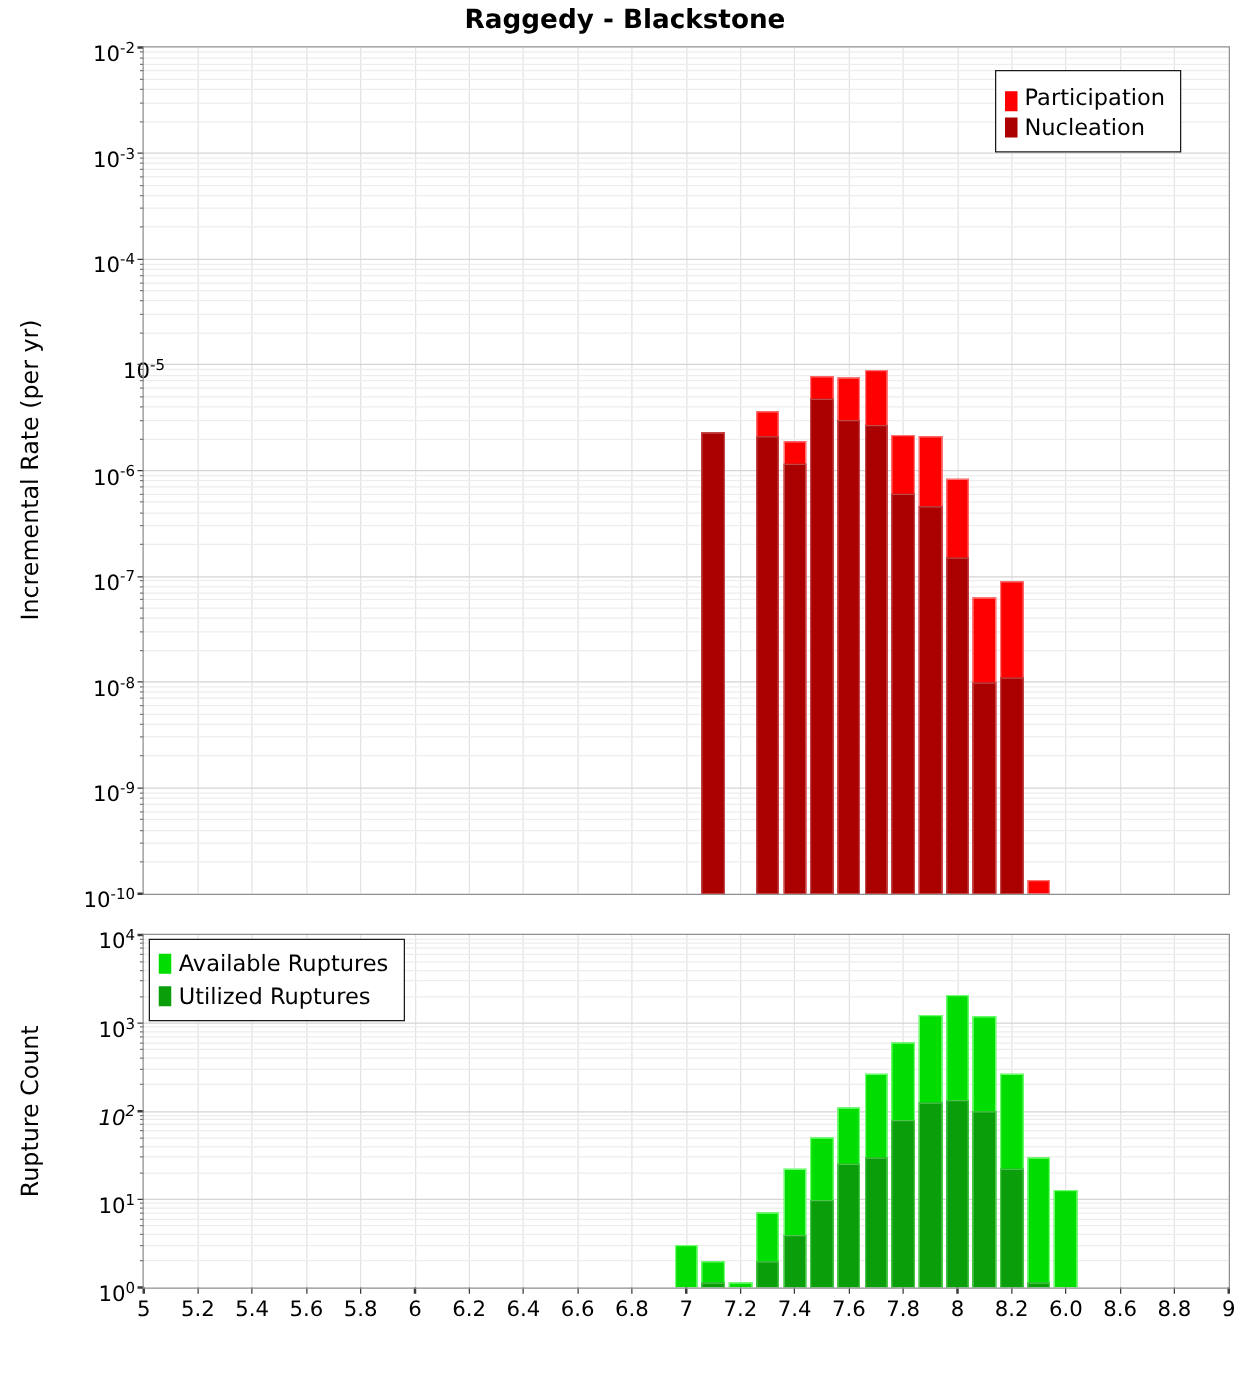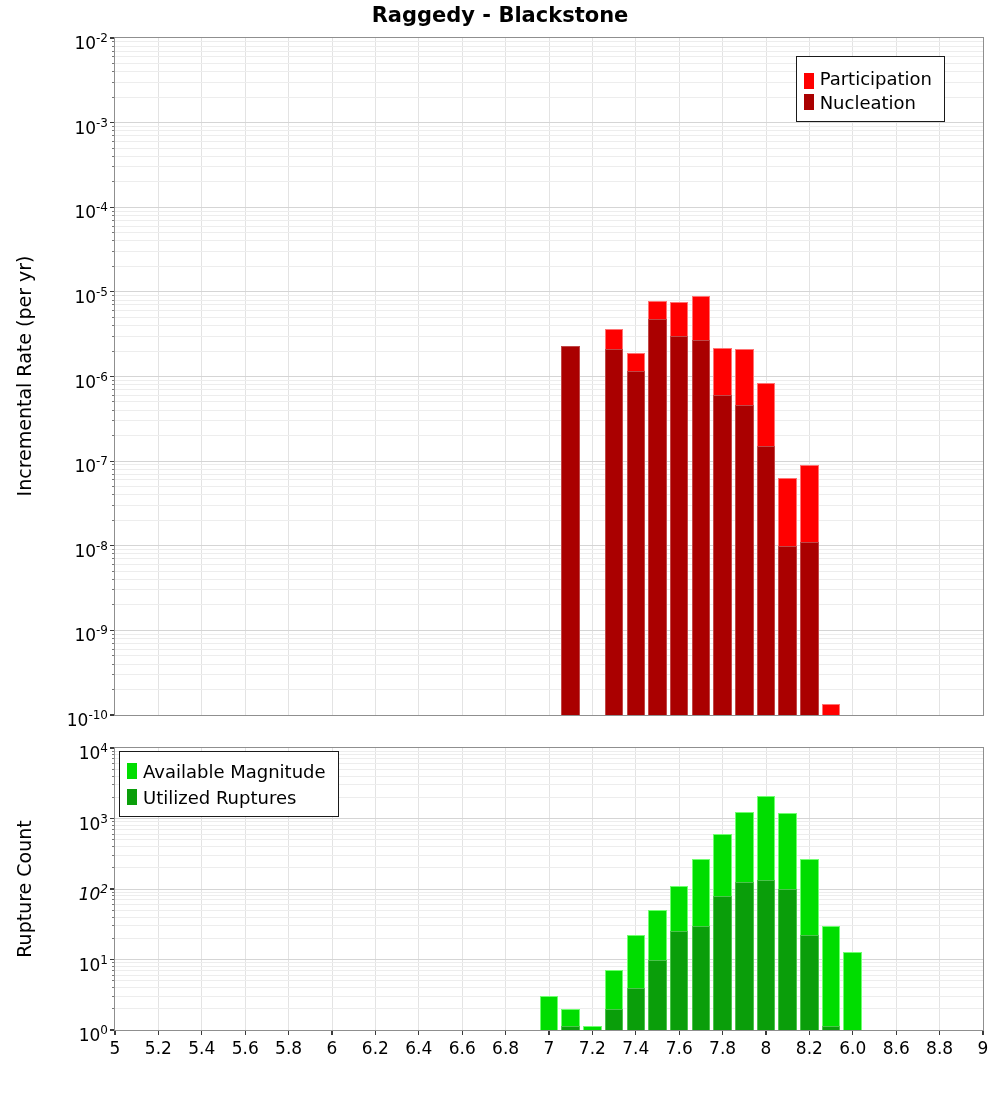--- a/index.html
+++ b/index.html
@@ -240,39 +240,39 @@
       <div class="bar" style="left: 576.6px; width: 18.7px; top: 177.9px; height: 104.1px; background: rgb(10, 158, 10); border-color: rgb(76, 196, 76); z-index: 3;"></div>
       <div class="bar" style="left: 598.3px; width: 18.7px; top: 147.8px; height: 134.2px; background: rgb(10, 158, 10); border-color: rgb(76, 196, 76); z-index: 3;"></div>
       <div class="bar" style="left: 620px; width: 18.7px; top: 134.2px; height: 147.8px; background: rgb(10, 158, 10); border-color: rgb(76, 196, 76); z-index: 3;"></div>
       <div class="bar" style="left: 641.7px; width: 18.7px; top: 131.8px; height: 150.2px; background: rgb(10, 158, 10); border-color: rgb(76, 196, 76); z-index: 3;"></div>
       <div class="bar" style="left: 663.3px; width: 18.7px; top: 141px; height: 141px; background: rgb(10, 158, 10); border-color: rgb(76, 196, 76); z-index: 3;"></div>
       <div class="bar" style="left: 685px; width: 18.7px; top: 187.4px; height: 94.6px; background: rgb(10, 158, 10); border-color: rgb(76, 196, 76); z-index: 3;"></div>
       <div class="bar" style="left: 706.8px; width: 18.7px; top: 278px; height: 4px; background: rgb(10, 158, 10); border-color: rgb(76, 196, 76); z-index: 3;"></div>
       <div class="legend" style="left: 4px; top: 3px;">
         <div class="legend-item" style="position: relative;">
           <div class="legend-swatch" style="background: rgb(0, 221, 0);"></div>
-          <div class="legend-label">Available Magnitude</div>
+          <div class="legend-label">Available Ruptures</div>
         </div>
         <div class="legend-item" style="position: relative; align-items: center;">
           <div class="legend-swatch" style="background: rgb(10, 158, 10);"></div>
           <div class="legend-label">Utilized Ruptures</div>
         </div>
       </div>
     </div>
   <div class="frame" id="frame-top"></div>
   <div class="frame" id="frame-bottom"></div>
 
   <div id="axis-layer">
       <div class="ytick" style="right: 892px; top: 26px; position: absolute;">10<sup>-2</sup></div>
       <div class="tickmark" style="left: 110px; top: 37.4px; width: 5px; height: 1.2px;"></div>
       <div class="ytick" style="right: 892px; top: 110.625px; position: absolute;">10<sup>-3</sup></div>
       <div class="tickmark" style="left: 110px; top: 122.025px; width: 5px; height: 1.2px;"></div>
       <div class="ytick" style="right: 892px; top: 195.25px; position: absolute;">10<sup>-4</sup></div>
       <div class="tickmark" style="left: 110px; top: 206.65px; width: 5px; height: 1.2px;"></div>
-      <div class="ytick" style="right: 892px; top: 279.875px; position: absolute;">10<sup>-5</sup></div>
+      <div class="ytick" style="right: 868px; top: 279.875px; position: absolute;">10<sup>-5</sup></div>
       <div class="tickmark" style="left: 110px; top: 291.275px; width: 5px; height: 1.2px;"></div>
       <div class="ytick" style="right: 892px; top: 364.5px; position: absolute;">10<sup>-6</sup></div>
       <div class="tickmark" style="left: 110px; top: 375.9px; width: 5px; height: 1.2px;"></div>
       <div class="ytick" style="right: 892px; top: 449.125px; position: absolute;">10<sup>-7</sup></div>
       <div class="tickmark" style="left: 110px; top: 460.525px; width: 5px; height: 1.2px;"></div>
       <div class="ytick" style="right: 892px; top: 533.75px; position: absolute;">10<sup>-8</sup></div>
       <div class="tickmark" style="left: 110px; top: 545.15px; width: 5px; height: 1.2px;"></div>
       <div class="ytick" style="right: 892px; top: 618.375px; position: absolute;">10<sup>-9</sup></div>
       <div class="tickmark" style="left: 110px; top: 629.775px; width: 5px; height: 1.2px;"></div>
       <div class="ytick" style="right: 892px; top: 703px; position: absolute;">10<sup>-10</sup></div>

